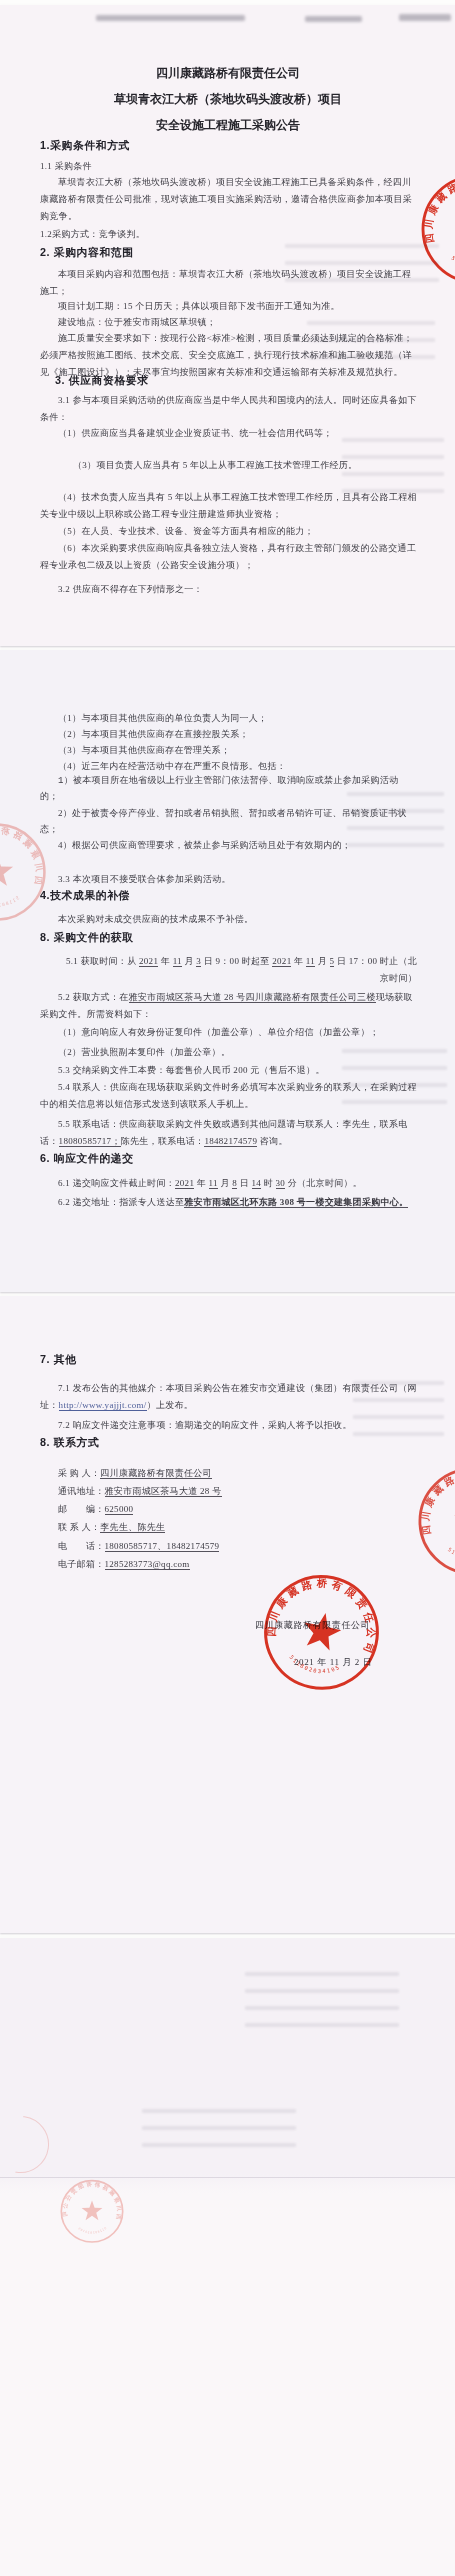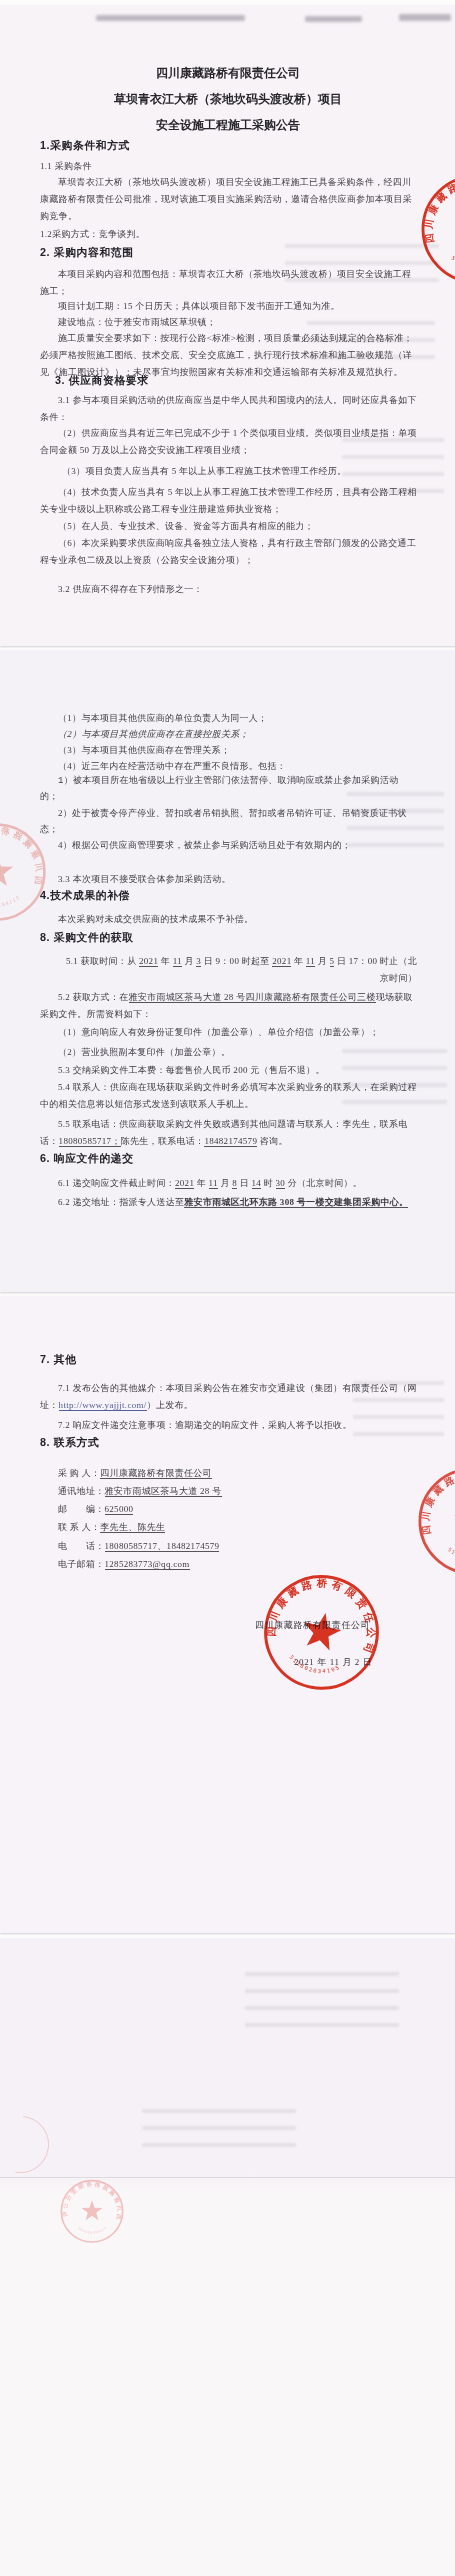--- a/index.html
+++ b/index.html
@@ -73,22 +73,22 @@
 
   <h2 class="hd" style="top:241px;">2. 采购内容和范围</h2>
   <p class="tb ind" style="top:261px;">本项目采购内容和范围包括：草坝青衣江大桥（茶地坎码头渡改桥）项目安全设施工程施工；</p>
   <p class="tb ind" style="top:293px;">项目计划工期：15 个日历天；具体以项目部下发书面开工通知为准。</p>
   <p class="tb ind" style="top:309px;">建设地点：位于雅安市雨城区草坝镇；</p>
   <p class="tb ind" style="top:325px;">施工质量安全要求如下：按现行公路&lt;标准&gt;检测，项目质量必须达到规定的合格标准；必须严格按照施工图纸、技术交底、安全交底施工，执行现行技术标准和施工验收规范（详见《施工图设计》）；未尽事宜均按照国家有关标准和交通运输部有关标准及规范执行。</p>
 
   <h2 class="hd" style="top:369px;left:55px;">3.  供应商资格要求</h2>
   <p class="tb ind" style="top:387px;">3.1 参与本项目采购活动的供应商应当是中华人民共和国境内的法人。同时还应具备如下条件：</p>
   <div class="tb" style="top:420px;">
-    <p class="ind" style="margin:0;">（2）供应商应当具有近三年已完成不少于 1 个类似项目业绩。类似项目业绩是指：单项合同金额 50 万及以上公路交安设施工程项目业绩；</p>
-    <p class="ind" style="margin:4px;">（3）项目负责人应当具有 5 年以上从事工程施工技术管理工作经历。</p>
+    <p class="ind" style="margin:0;">（1）供应商应当具备建筑业企业资质证书、统一社会信用代码等；</p>
+    <p class="ind" style="margin:15px;">（3）项目负责人应当具有 5 年以上从事工程施工技术管理工作经历。</p>
     <p class="ind" style="margin:0;">（4）技术负责人应当具有 5 年以上从事工程施工技术管理工作经历，且具有公路工程相关专业中级以上职称或公路工程专业注册建造师执业资格；</p>
     <p class="ind" style="margin:0;">（5）在人员、专业技术、设备、资金等方面具有相应的能力；</p>
     <p class="ind" style="margin:0;">（6）本次采购要求供应商响应具备独立法人资格，具有行政主管部门颁发的公路交通工程专业承包二级及以上资质（公路安全设施分项）；</p>
   </div>
   <p class="tb ind" style="top:576px;">3.2 供应商不得存在下列情形之一：</p>
 
   <svg class="seal" style="left:419px;top:165px;" width="114" height="114" viewBox="0 0 200 200">
     <defs>
       <path id="sa1" d="M 28,132 A 77,77 0 1 1 172,132"></path>
       <path id="sb1" d="M 52,152 A 68,68 0 0 0 148,152"></path>
@@ -99,21 +99,21 @@
     <text class="seal-no" text-anchor="middle"><textPath href="#sb1" startOffset="50%">511802034105</textPath></text>
   </svg>
 </div>
 
 <div class="page" id="page2">
   <div class="ghost" style="top:142px;left:347px;width:97px;height:68px;"></div>
   <div class="ghost" style="top:399px;left:342px;width:105px;height:63px;"></div>
 
   <div class="tb" style="top:60px;line-height:16px;">
     <p class="ind" style="margin:0;">（1）与本项目其他供应商的单位负责人为同一人；</p>
-    <p class="ind" style="margin:0;font-style:italic;">（2）与本项目其他供应商存在直接控股关系；</p>
+    <p class="ind" style="margin:0;">（2）与本项目其他供应商存在直接控股关系；</p>
     <p class="ind" style="margin:0;">（3）与本项目其他供应商存在管理关系；</p>
     <p class="ind" style="margin:0;">（4）近三年内在经营活动中存在严重不良情形。包括：</p>
   </div>
   <div class="tb" style="top:123px;line-height:16px;">
     <p class="ind" style="margin:0;font-family:Liberation Mono, monospace;">1）被本项目所在地省级以上行业主管部门依法暂停、取消响应或禁止参加采购活动的；</p>
     <p class="ind" style="margin:0;">2）处于被责令停产停业、暂扣或者吊销执照、暂扣或者吊销许可证、吊销资质证书状态；</p>
     <p class="ind" style="margin:0;">4）根据公司供应商管理要求，被禁止参与采购活动且处于有效期内的；</p>
   </div>
   <p class="tb ind" style="top:221px;">3.3 本次项目不接受联合体参加采购活动。</p>
 

